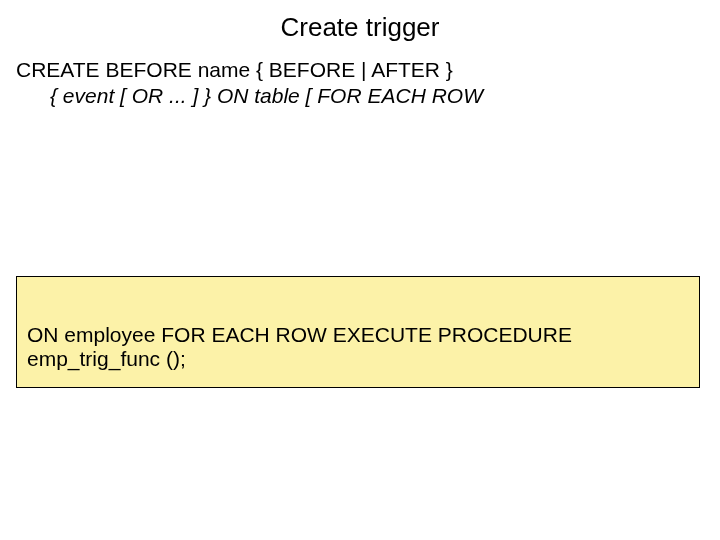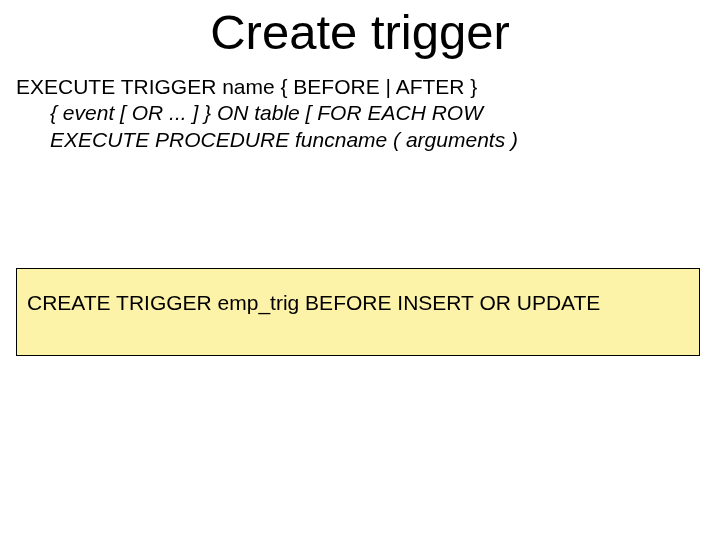--- a/index.html
+++ b/index.html
@@ -12,23 +12,23 @@
     color: #000;
   }
   .slide {
     width: 720px;
     height: 540px;
     position: relative;
     box-sizing: border-box;
   }
   .title {
     text-align: center;
-    font-size: 49px;
+    font-size: 26px;
     font-weight: normal;
-    margin: 0;
+    margin: 8px;
     padding-top: 4px;
   }
   .syntax {
     font-size: 21px;
     line-height: 1.25;
     margin: 14px 16px 0 16px;
   }
   .syntax .indent {
     padding-left: 34px;
     display: block;
@@ -50,25 +50,25 @@
   }
 </style>
 </head>
 <body>
 
 <div class="slide">
 
   <h1 class="title">Create trigger</h1>
 
   <div class="syntax">
-    <span>EXECUTE TRIGGER name  { BEFORE | AFTER }</span><br>
+    <span>CREATE BEFORE name  { BEFORE | AFTER }</span><br>
     <span class="indent">{ event [ OR ... ] } ON table [ FOR EACH ROW</span>
-    <span class="indent">EXECUTE PROCEDURE funcname ( arguments )</span>
   </div>
 
   <div class="example-box">
     <div class="example">
-      <span>CREATE TRIGGER emp_trig BEFORE INSERT OR UPDATE</span><br>
       <br>
+      <span>ON employee FOR EACH ROW EXECUTE PROCEDURE</span><br>
+      <span>emp_trig_func ();</span>
     </div>
   </div>
 
 </div>
 
 </body></html>

